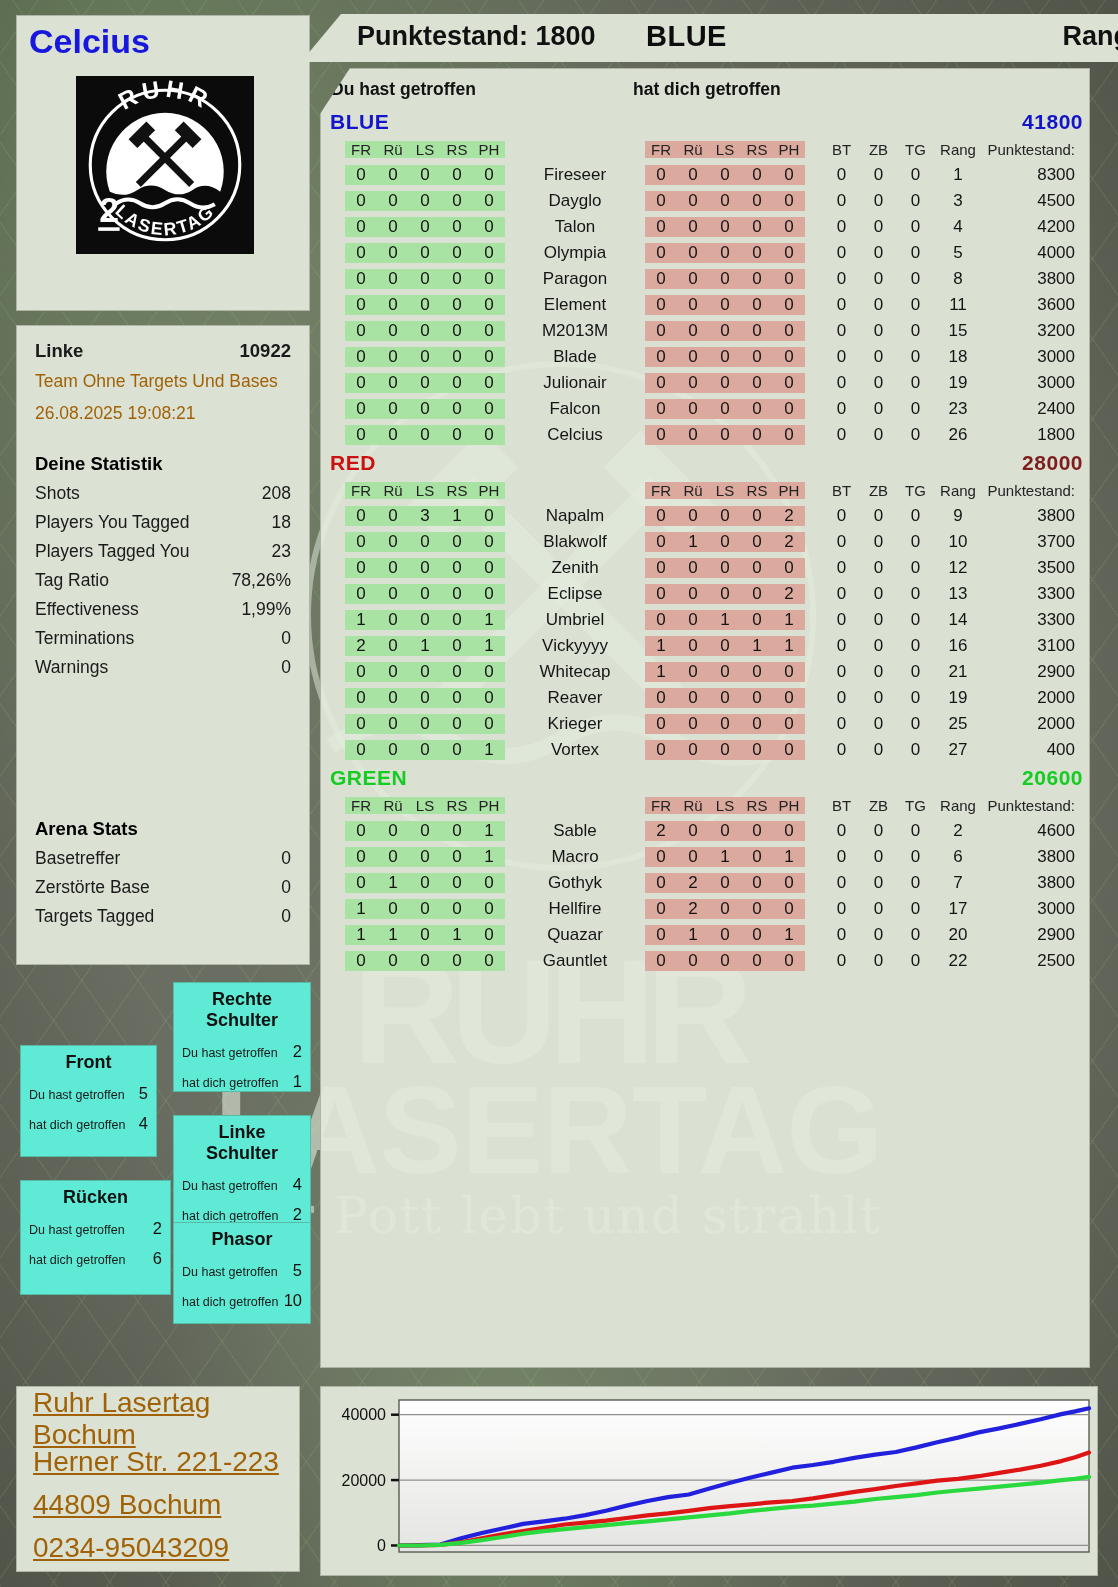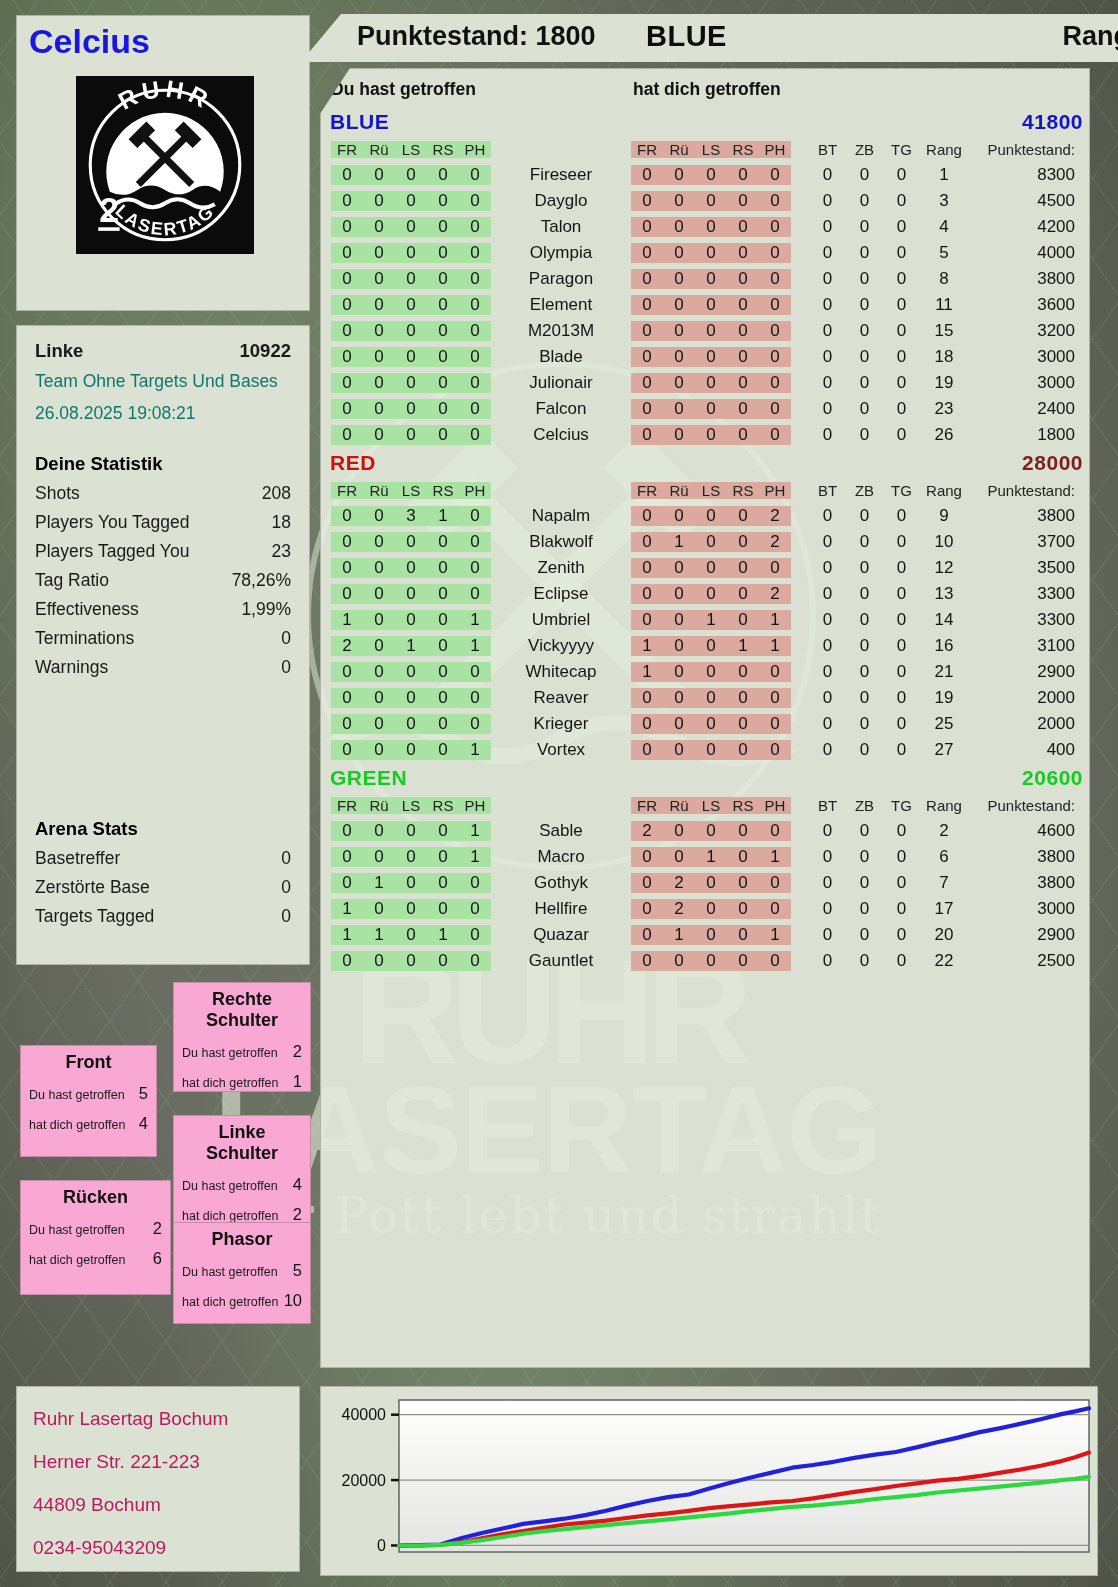--- a/index.html
+++ b/index.html
@@ -37,64 +37,64 @@
   .hdr-bar .team{position:absolute;left:345px;top:6px;font-size:29px;font-weight:bold;color:#0d0d0d;letter-spacing:.5px;}
   .hdr-bar .rank{position:absolute;right:16px;top:7px;font-size:27px;font-weight:bold;color:#111;}
   .player-title{position:absolute;left:12px;top:6px;font-size:34px;font-weight:bold;color:#1717dd;}
   .logo-box{position:absolute;left:59px;top:60px;width:178px;height:178px;}
 
   
   .stats-panel{left:16px;top:325px;width:294px;height:640px;padding:10px 18px;}
   .srow{display:flex;justify-content:space-between;align-items:center;height:29px;font-size:17.5px;color:#1a1a1a;}
   .srow.bold, .s-title{font-weight:bold;font-size:18.5px;}
   .s-title{height:30px;display:flex;align-items:center;}
-  .gm-line{font-size:17.5px;height:32px;display:flex;align-items:center;color:#0f766e;}
+  .gm-line{font-size:17.5px;height:32px;display:flex;align-items:center;color:#a16207;}
   .gap22{height:20px;} .gap-arena{height:132px;}
 
   
   .main-panel{
     left:320px;top:68px;width:770px;height:1300px;
     clip-path:polygon(0 46px,30px 0,100% 0,100% 100%,0 100%);
     background:#dae1d3;overflow:hidden;
   }
   .main-panel .wm-slot{position:absolute;left:-320px;top:-68px;width:1118px;height:1587px;opacity:.55;pointer-events:none;}
   .main-content{position:relative;z-index:2;padding-top:10px;}
   .hit-labels{position:relative;height:28px;}
   .hit-labels span{position:absolute;top:0;font-size:17.5px;font-weight:bold;color:#111;}
   .hit-labels .l1{left:10px;} .hit-labels .l2{left:312px;}
 
   .t-head{display:flex;justify-content:space-between;align-items:center;height:30px;padding:0 6px 0 9px;}
   .t-name,.t-total{font-size:21px;font-weight:bold;letter-spacing:.5px;}
   .trow{
     display:grid;
     grid-template-columns:32px 32px 32px 32px 32px 140px 32px 32px 32px 32px 32px 18px 37px 37px 37px 48px 1fr;
-    margin-left:10px;margin-right:14px;align-items:center;height:26px;font-size:17px;color:#151515;
+    margin-left:24px;margin-right:14px;align-items:center;height:26px;font-size:17px;color:#151515;
   }
   .trow.hd{height:25px;font-size:15px;color:#222;}
   .trow .c{text-align:center;}
   .trow .nm{text-align:center;font-size:17px;}
   .trow .g{background:#a9e3a3;}
   .trow .r{background:#dba99d;}
   .trow .score{text-align:right;}
 
   
-  .bp{position:absolute;z-index:2;background:#f9a8d4;border:1px solid rgba(70,76,64,.30);box-sizing:border-box;padding:6px 8px;}
+  .bp{position:absolute;z-index:2;background:#5eead4;border:1px solid rgba(70,76,64,.30);box-sizing:border-box;padding:6px 8px;}
   .bp0{left:20px;top:1045px;width:137px;height:112px;}
   .bp1{left:20px;top:1180px;width:151px;height:115px;}
   .bp2{left:173px;top:982px;width:138px;height:110px;}
   .bp3{left:173px;top:1115px;width:138px;height:112px;}
   .bp4{left:173px;top:1222px;width:138px;height:102px;}
   .bp .bp-title{text-align:center;font-weight:bold;font-size:18px;color:#111;}
   .bp .bp-row{display:flex;justify-content:space-between;align-items:baseline;margin-top:11px;}
   .bp .bp-row .lbl{font-size:12.5px;color:#1a1a1a;}
   .bp .bp-row .val{font-size:16.5px;color:#111;}
 
   
   .addr-panel{left:16px;top:1386px;width:284px;height:186px;padding:10px 16px;}
-  .addr-line{font-size:19px;color:#be185d;height:43px;display:flex;align-items:center;}
+  .addr-line{font-size:28px;color:#a16207;height:43px;display:flex;align-items:center;text-decoration:underline;}
   .chart-panel{left:320px;top:1386px;width:778px;height:190px;}
   .chart-panel svg{position:absolute;left:78px;top:13px;overflow:visible;}
 </style>
 </head>
 <body>
 
 <div class="bg-tex"></div>
 <div class="wm-page" id="wm-page">
 <svg viewBox="0 0 1118 1587" width="1118" height="1587">
   <g stroke="rgba(240,248,236,0.45)" fill="none">

